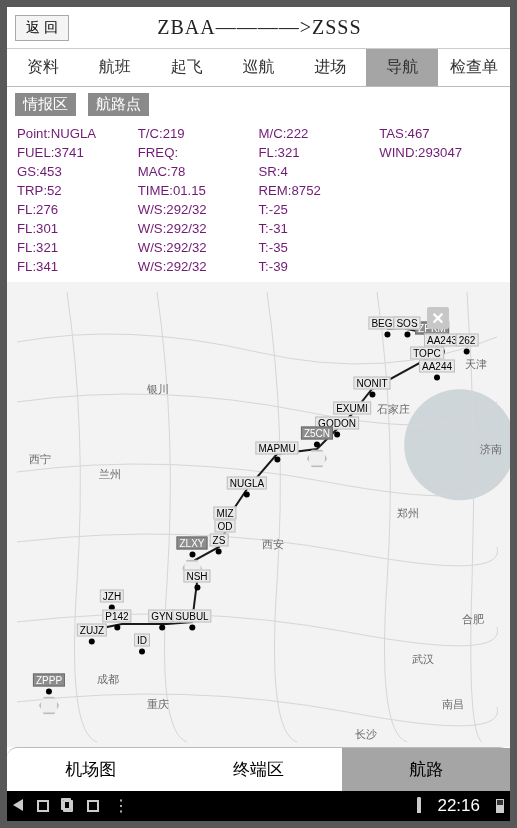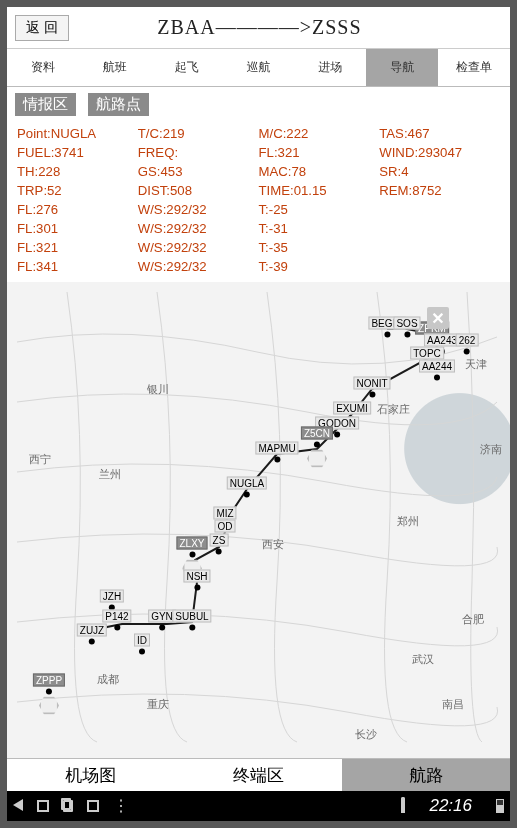--- a/index.html
+++ b/index.html
@@ -2,51 +2,51 @@
 <html><head>
 <meta charset="utf-8">
 <style>
   * { box-sizing: border-box; margin: 0; padding: 0; }
   html, body { width: 517px; height: 828px; font-family: Arial, sans-serif; background: #fff; overflow: hidden; }
   .frame { width: 517px; height: 828px; border: 7px solid #585858; display: flex; flex-direction: column; position: relative; }
   .hdr { display: flex; align-items: center; height: 42px; border-bottom: 1px solid #ccc; background:#fff; }
   .back-btn { border: 1px solid #aaa; background: #f4f4f4; font-size: 14px; padding: 3px 10px; margin-left: 8px; cursor: pointer; }
   .title { flex: 1; text-align: center; font-size: 20px; letter-spacing: 1px; color:#222; padding-right:60px;font-family:Liberation Serif, serif; }
   .tabs { display: flex; height: 38px; border-bottom: 1px solid #bbb; }
-  .tab { flex: 1; display:flex; align-items:center; justify-content:center; font-size:12px; color:#333; cursor:pointer; }
+  .tab { flex: 1; display:flex; align-items:center; justify-content:center; font-size:16px; color:#333; cursor:pointer; }
   .tab.active { background:#a5a5a5; }
   .subhdr { display:flex; gap:12px; padding:6px 8px; }
   .pill { background:#8a8a8a; color:#fff; font-size:15px; padding:2px 8px; cursor:pointer; }
-  .datagrid { padding: 2px 10px 6px 10px; font-size:13.2px; color:#c2410c; }
+  .datagrid { padding: 2px 10px 6px 10px; font-size:13.2px; color:#701a75; }
   .drow { display:flex; line-height:19px; }
   .dc { width:25%; white-space:nowrap; }
   .mapwrap { flex:1; position:relative; overflow:hidden; }
   .mapbg { position:absolute; inset:0; background:
       radial-gradient(circle at 90% 35%, #cfd6da 0 55px, transparent 56px),
       linear-gradient(#f3f3f3,#f3f3f3);
   }
   .roads { position:absolute; inset:0; }
   .roads path { stroke:#d6d6d6; stroke-width:1; fill:none; }
   .route { position:absolute; inset:0; }
   .route path { stroke:#1b1b1b; stroke-width:2; fill:none; }
   .city { position:absolute; font-size:11px; color:#6a6a6a; white-space:nowrap; }
   .wp { position:absolute; transform:translate(-50%,-50%); }
   .wp .dot { width:6px; height:6px; border-radius:50%; background:#000; margin:0 auto; }
   .wp .lbl { font-size:10px; background:#e9e9e9; border:1px solid #bdbdbd; padding:0 2px; margin-bottom:2px; white-space:nowrap; }
   .wp.big .lbl { background:#8d8d8d; color:#fff; border-color:#6b6b6b; }
   .hex { width:20px; height:18px; border:2px solid #bcbcbc; background:#efefef; clip-path: polygon(25% 0,75% 0,100% 50%,75% 100%,25% 100%,0 50%); margin:2px auto 0 auto; }
   .closeX { position:absolute; width:22px; height:22px; display:flex; align-items:center; justify-content:center; background:#c7c7c7; color:#fff; font-weight:bold; font-size:16px; border-radius:2px; }
-  .foot-tabs { display:flex; height:33px; border-top:1px solid #bbb; }
+  .foot-tabs { display:flex; height:44px; border-top:1px solid #bbb;border-radius:10px; }
   .ftab { flex:1; display:flex; align-items:center; justify-content:center; font-size:17px; cursor:pointer; }
   .ftab.active { background:#a5a5a5; }
   .sysbar { height:30px; background:#000; color:#fff; display:flex; align-items:center; padding:0 6px; font-size:12px; }
   .sysbar .navicons { display:flex; gap:14px; align-items:center; }
   .sysbar .navicons span { display:inline-block; }
   .sysbar .spacer { flex:1; }
-  .sysbar .stat { display:flex; align-items:center; gap:24px;font-style:italic; }
+  .sysbar .stat { display:flex; align-items:center; gap:16px; }
   .tri { width:0;height:0;border-top:6px solid transparent;border-bottom:6px solid transparent;border-right:10px solid #ccc; }
   .wifi { width:14px;height:12px;border:2px solid #ccc;border-bottom:none;border-radius:12px 12px 0 0; }
 </style>
 </head>
 <body>
 
 <div class="frame">
   <div class="hdr">
     <button class="back-btn">返 回</button>
     <div class="title">ZBAA————&gt;ZSSS</div>
@@ -74,28 +74,26 @@
         <div class="dc">M/C:222</div>
         <div class="dc">TAS:467</div>
       </div>
       <div class="drow">
         <div class="dc">FUEL:3741</div>
         <div class="dc">FREQ:</div>
         <div class="dc">FL:321</div>
         <div class="dc">WIND:293047</div>
       </div>
       <div class="drow">
-        <div class="dc">TH:228</div>
         <div class="dc">GS:453</div>
         <div class="dc">MAC:78</div>
         <div class="dc">SR:4</div>
       </div>
       <div class="drow">
         <div class="dc">TRP:52</div>
-        <div class="dc">DIST:508</div>
         <div class="dc">TIME:01.15</div>
         <div class="dc">REM:8752</div>
       </div>
       <div class="drow">
         <div class="dc">FL:276</div>
         <div class="dc">W/S:292/32</div>
         <div class="dc">T:-25</div>
         <div class="dc"></div>
       </div>
       <div class="drow">
@@ -136,21 +134,21 @@
     <svg class="route" viewBox="0 0 503 470" preserveAspectRatio="none">
       <path d="M85,352 L100,345 L115,342 L140,342 L160,342 L185,340 L190,300 L188,278 L212,265 L218,250 L220,237 L240,207 L270,172 L310,167 L330,147 L345,132 L365,107 L420,77 L430,64 L425,52 L400,47 L380,47"></path>
     </svg>
     <div id="cities-layer">
         <div class="city" style="left: 458px; top: 75px;">天津</div>
         <div class="city" style="left: 458px; top: 160px; margin-left: 15px;">济南</div>
         <div class="city" style="left: 370px; top: 120px;">石家庄</div>
         <div class="city" style="left: 140px; top: 100px;">银川</div>
         <div class="city" style="left: 22px; top: 170px;">西宁</div>
         <div class="city" style="left: 92px; top: 185px;">兰州</div>
-        <div class="city" style="left: 390px; top: 232px;">郑州</div>
+        <div class="city" style="left: 390px; top: 224px;">郑州</div>
         <div class="city" style="left: 255px; top: 255px;">西安</div>
         <div class="city" style="left: 455px; top: 330px;">合肥</div>
         <div class="city" style="left: 405px; top: 370px;">武汉</div>
         <div class="city" style="left: 90px; top: 390px;">成都</div>
         <div class="city" style="left: 435px; top: 415px;">南昌</div>
         <div class="city" style="left: 140px; top: 415px;">重庆</div>
         <div class="city" style="left: 348px; top: 445px;">长沙</div>
       </div>
     <div id="waypoints-layer">
         <div class="wp big" style="left: 425px; top: 50px;">

